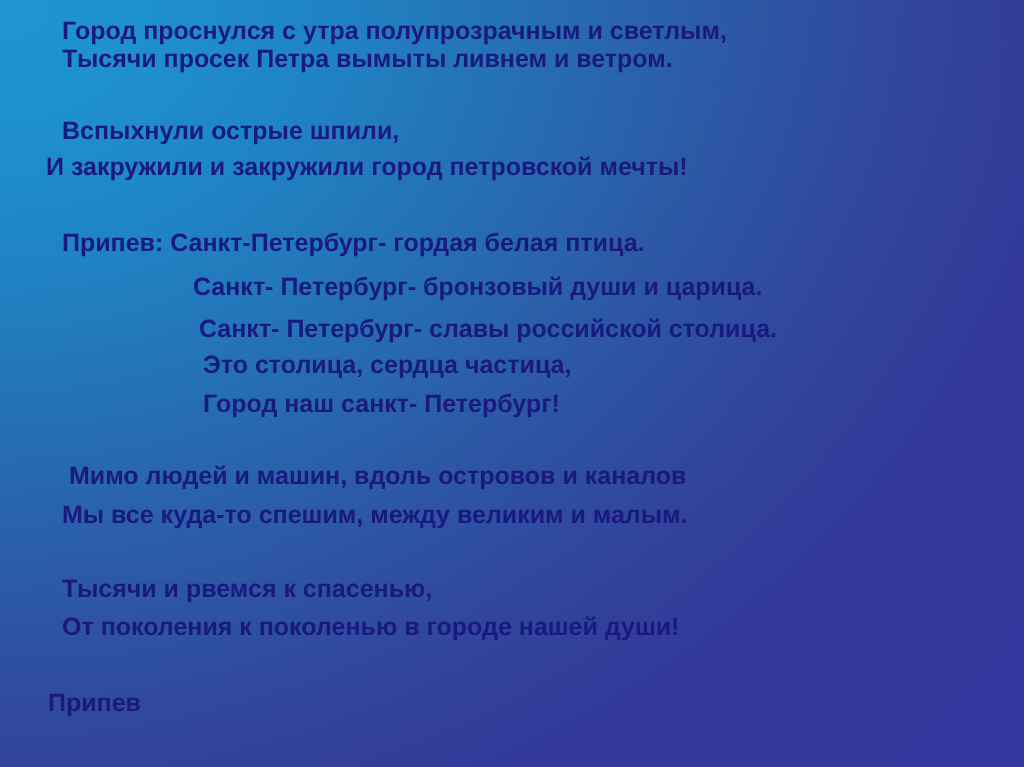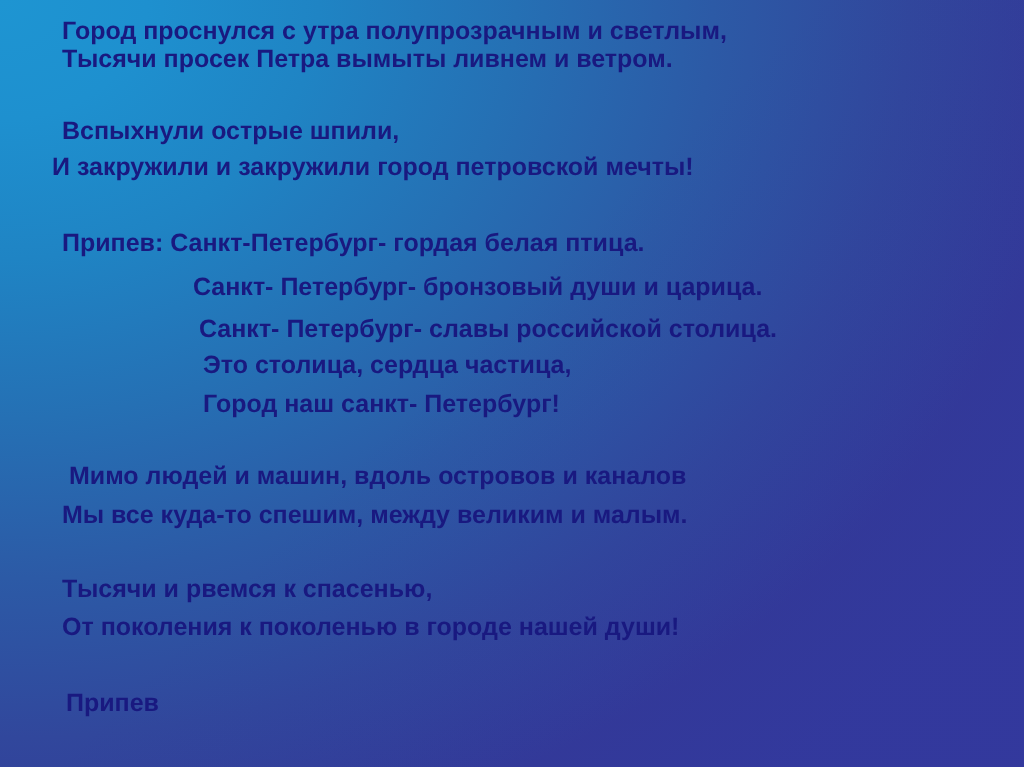--- a/index.html
+++ b/index.html
@@ -63,29 +63,29 @@
 </style>
 </head>
 <body>
 
 <div id="slide">
   <div id="lyrics">
 
     <div class="line" style="left:62px; top:8px;margin-top:8px;">Город проснулся с утра полупрозрачным и светлым,</div>
     <div class="line" style="left:62px; top:44px;">Тысячи просек Петра вымыты ливнем и ветром.</div>
     <div class="line" style="left:62px; top:116px;">Вспыхнули острые шпили,</div>
-    <div class="line" style="left:52px; top:152px;">И закружили и закружили город петровской мечты!</div>
+    <div class="line" style="left:46px; top:152px;">И закружили и закружили город петровской мечты!</div>
 
     <div class="line" style="left:62px; top:228px;">Припев: Санкт-Петербург- гордая белая птица.</div>
     <div class="line" style="left:193px; top:272px;">Санкт- Петербург- бронзовый души и царица.</div>
     <div class="line" style="left:199px; top:314px;">Санкт- Петербург- славы российской столица.</div>
     <div class="line" style="left:203px; top:350px;">Это столица, сердца частица,</div>
     <div class="line" style="left:203px; top:389px;">Город наш санкт- Петербург!</div>
 
     <div class="line" style="left:62px; top:461px;"> Мимо людей и машин, вдоль островов и каналов</div>
     <div class="line" style="left:62px; top:500px;">Мы все куда-то спешим, между великим и малым.</div>
     <div class="line" style="left:62px; top:574px;">Тысячи и рвемся к спасенью,</div>
     <div class="line" style="left:62px; top:612px;">От поколения к поколенью в городе нашей души!</div>
 
-    <div class="line" style="left:66px; top:688px;text-align:right;">Припев</div>
+    <div class="line" style="left:48px; top:688px;text-align:right;">Припев</div>
 
   </div>
 </div>
 
 </body></html>

